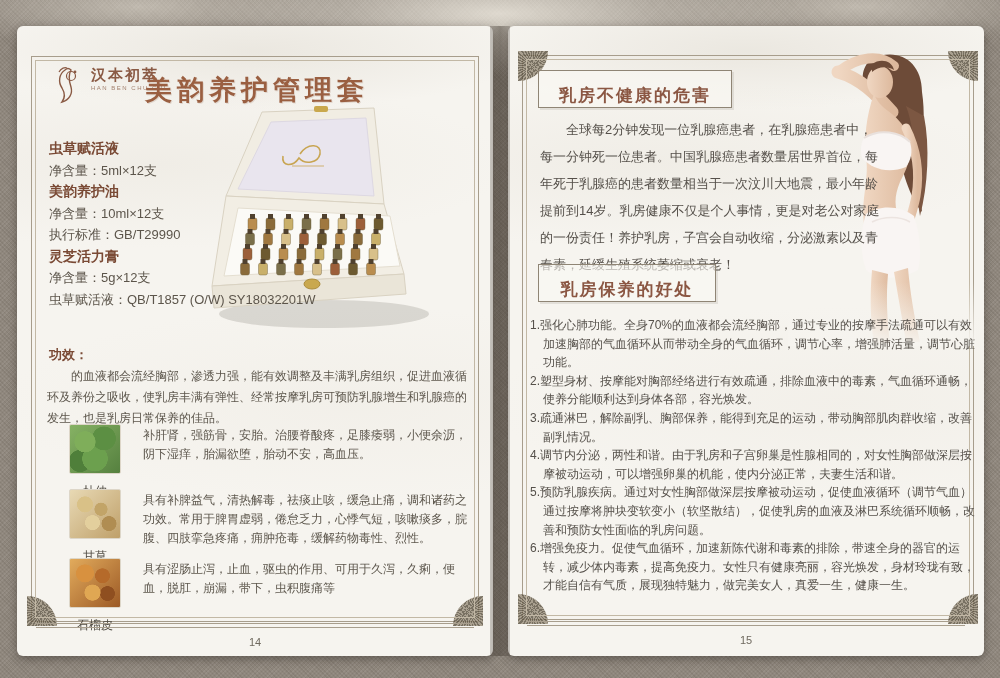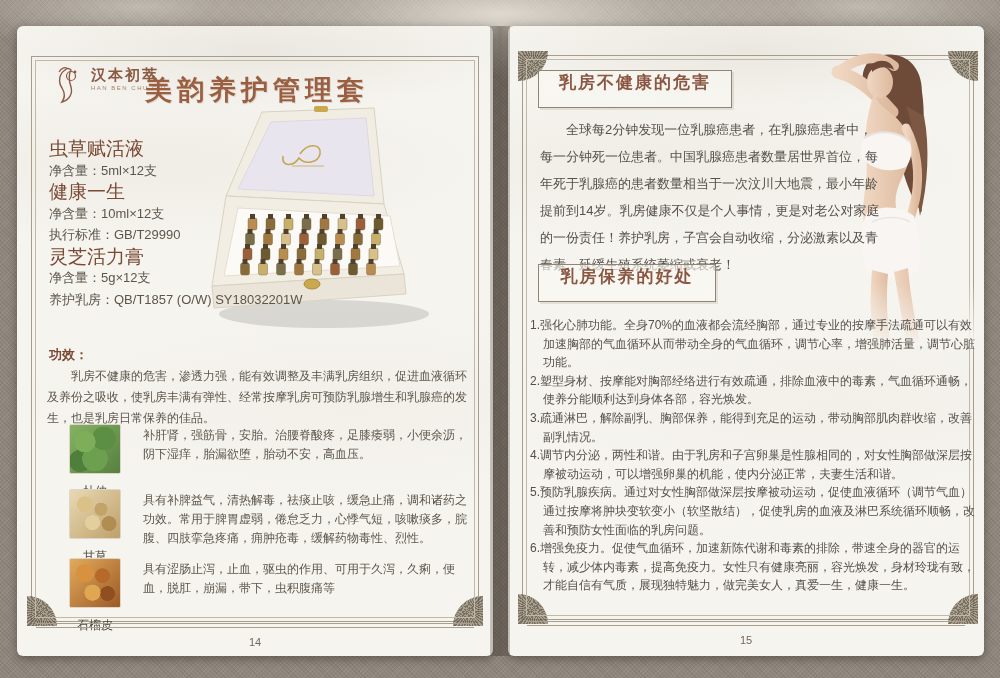--- a/index.html
+++ b/index.html
@@ -48,21 +48,21 @@
   .brand-text{color:#8a5a44;}
   .brand-name{font-size:15px;font-weight:bold;letter-spacing:2px;}
   .brand-sub{font-size:6px;letter-spacing:1.5px;color:#a3826f;}
   .main-title{position:absolute;left:100px;top:46px;width:280px;text-align:center;
     font-size:27px;font-weight:bold;letter-spacing:5px;color:#9a5f41;
     text-shadow:1px 1px 0 rgba(120,70,40,.15);}
 
   .box-illus{position:absolute;left:187px;top:70px;width:250px;height:250px;}
 
   .specs{position:absolute;left:32px;top:112px;width:200px;font-size:13px;color:#5c554b;}
-  .spec-name{font-weight:normal;color:#7a4a35;font-size:19px;line-height:21.5px;}
+  .spec-name{font-weight:bold;color:#7a4a35;font-size:14px;line-height:21.5px;}
   .spec-line{line-height:21.5px;}
 
   .efficacy-label{position:absolute;left:32px;top:320px;font-size:13px;font-weight:bold;color:#7a4a35;}
   .efficacy-text{position:absolute;left:30px;top:340px;width:428px;
     font-size:12px;line-height:21px;color:#5c564c;text-indent:2em;}
 
   .ingredient{position:absolute;left:52px;width:400px;display:flex;gap:22px;}
   .ing-fig{width:52px;flex:0 0 52px;text-align:center;}
   .ing-photo{width:50px;height:48px;border-radius:2px;border:1px solid #ddd6c8;}
   .ing-photo.duzhong{background:
@@ -82,21 +82,21 @@
       radial-gradient(circle at 65% 35%, #b56a2a 0 16%, transparent 17%),
       radial-gradient(circle at 45% 70%, #e0a753 0 18%, transparent 19%),
       radial-gradient(circle at 75% 72%, #8f4f20 0 14%, transparent 15%),
       linear-gradient(135deg,#e2ab5c,#9c5a26);}
   .ing-name{font-size:12px;color:#4f4a42;margin-top:9px;}
   .ing-desc{font-size:12px;line-height:19px;color:#5c564c;padding-top:2px;}
 
   
   .sec-header{position:absolute;border:1px solid #8f8575;background:rgba(250,248,243,.6);
     box-shadow:2px 2px 0 rgba(90,80,66,.12);
-    display:flex;align-items:flex-start;justify-content:center;}
+    display:flex;align-items:flex-end;justify-content:center;}
   .sec-header span{font-size:17px;font-weight:bold;letter-spacing:2px;color:#8b5743;}
   .harm-text{position:absolute;left:32px;top:90px;width:342px;
     font-size:13px;line-height:27px;color:#55504a;text-indent:2em;}
   .benefits{position:absolute;left:22px;top:290px;width:446px;
     font-size:12px;line-height:18.6px;color:#55504a;}
   .benefit-item{padding-left:13px;text-indent:-13px;}
   .model-photo{position:absolute;left:280px;top:20px;width:188px;height:300px;}
 
   .noselect{user-select:none;}
 </style>
@@ -205,30 +205,30 @@
         <rect x="164.5" y="163" width="5" height="5" fill="#50412e"></rect>
       </g>
 
     <polygon points="8,190 200,178 202,198 10,212" fill="#eae5d8" stroke="#d9d2c2" stroke-width="1"></polygon>
     <ellipse cx="108" cy="188" rx="8" ry="5" fill="#c9a84e" stroke="#ab8c3c" stroke-width="1"></ellipse>
   </svg>
 
   <div class="specs">
     <div class="spec-name">虫草赋活液</div>
     <div class="spec-line">净含量：5ml×12支</div>
-    <div class="spec-name">健康一生</div>
+    <div class="spec-name">美韵养护油</div>
     <div class="spec-line">净含量：10ml×12支</div>
     <div class="spec-line">执行标准：GB/T29990</div>
     <div class="spec-name">灵芝活力膏</div>
     <div class="spec-line">净含量：5g×12支</div>
-    <div class="spec-line" style="white-space:nowrap;">养护乳房：QB/T1857 (O/W) SY18032201W</div>
+    <div class="spec-line" style="white-space:nowrap;">虫草赋活液：QB/T1857 (O/W) SY18032201W</div>
   </div>
 
   <div class="efficacy-label">功效：</div>
-  <div class="efficacy-text">乳房不健康的危害，渗透力强，能有效调整及丰满乳房组织，促进血液循环及养份之吸收，使乳房丰满有弹性、经常按摩乳房可预防乳腺增生和乳腺癌的发生，也是乳房日常保养的佳品。</div>
+  <div class="efficacy-text">的血液都会流经胸部，渗透力强，能有效调整及丰满乳房组织，促进血液循环及养份之吸收，使乳房丰满有弹性、经常按摩乳房可预防乳腺增生和乳腺癌的发生，也是乳房日常保养的佳品。</div>
 
   <div class="ingredient" style="top:398px;">
     <div class="ing-fig">
       <div class="ing-photo duzhong"></div>
       <div class="ing-name">杜仲</div>
     </div>
     <div class="ing-desc">补肝肾，强筋骨，安胎。治腰脊酸疼，足膝痿弱，小便余沥，阴下湿痒，胎漏欲堕，胎动不安，高血压。</div>
   </div>
   <div class="ingredient" style="top:463px;">
     <div class="ing-fig">

